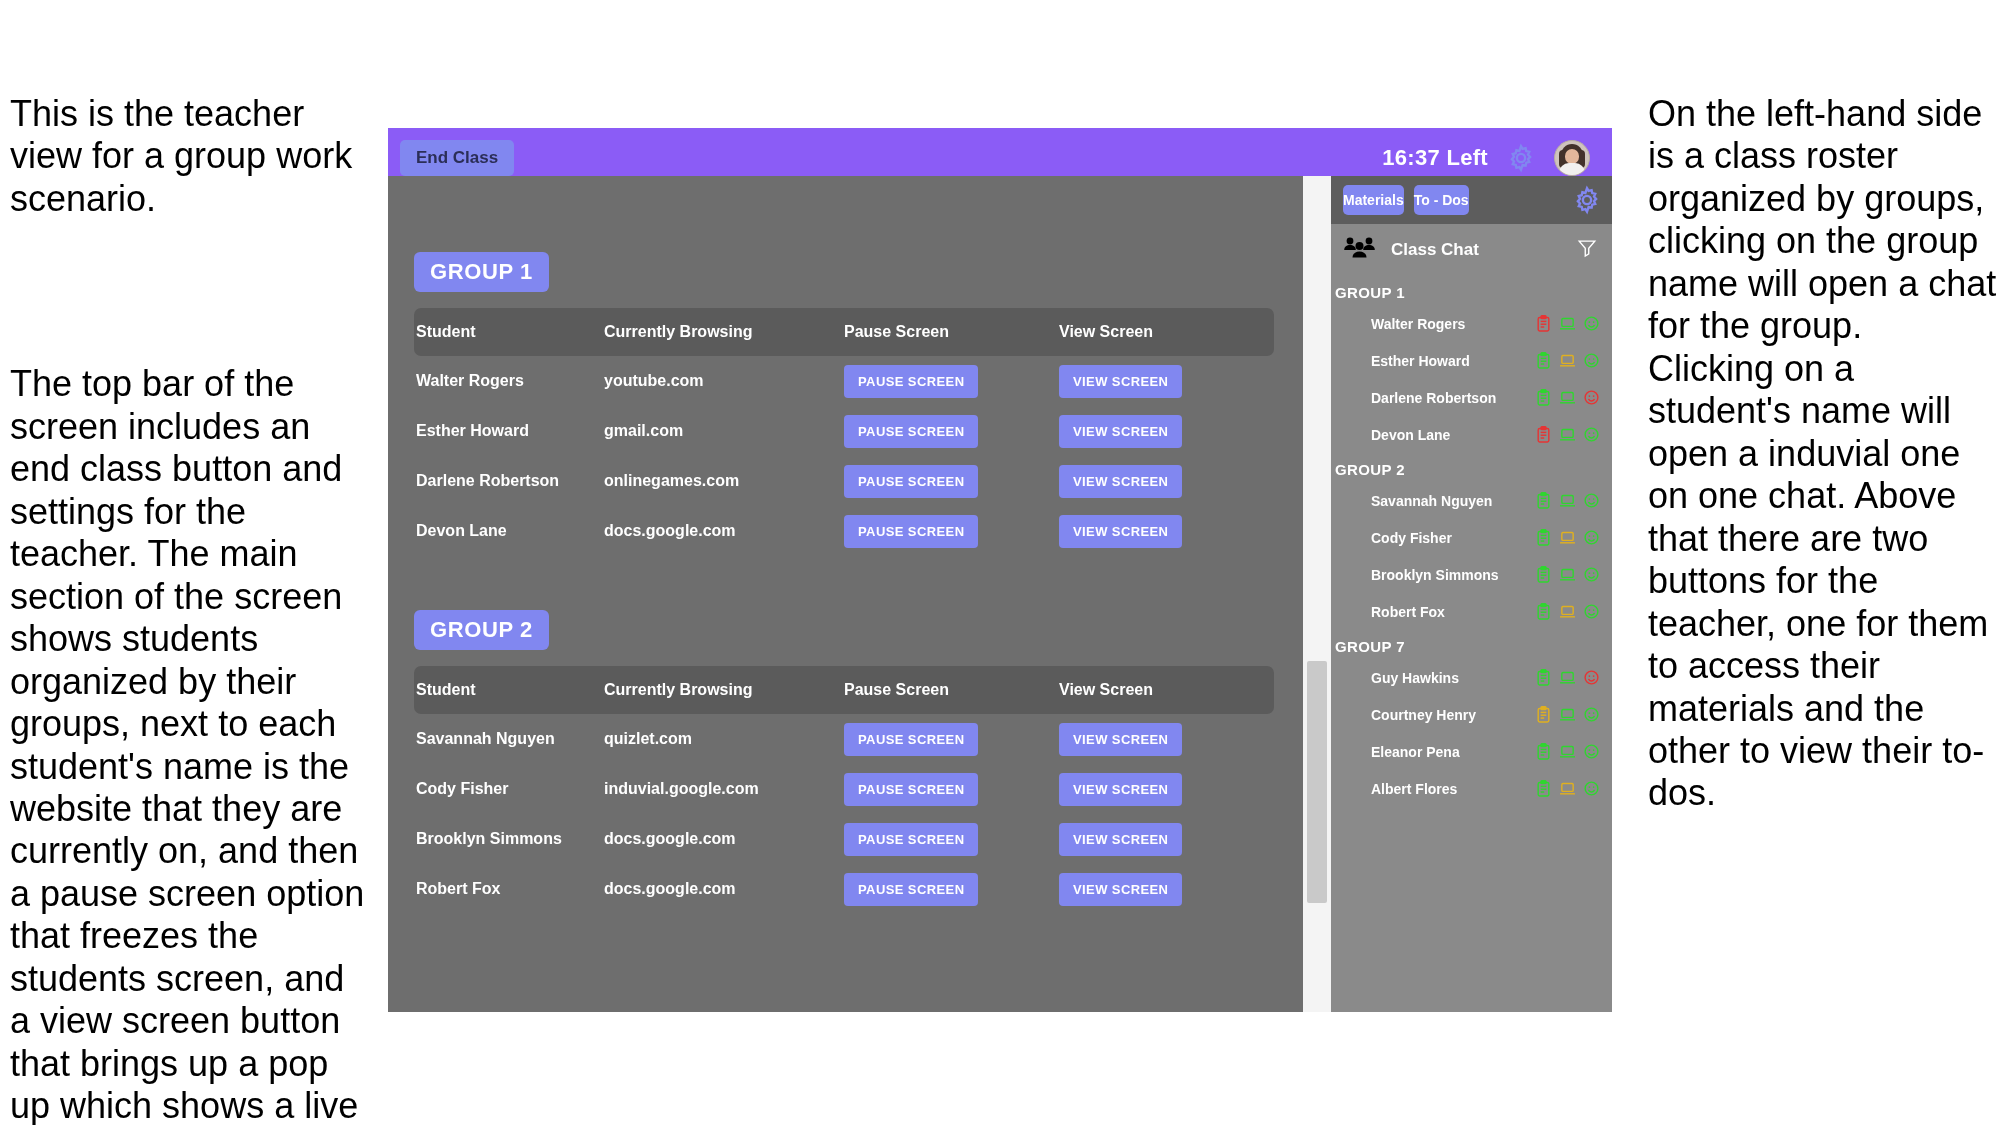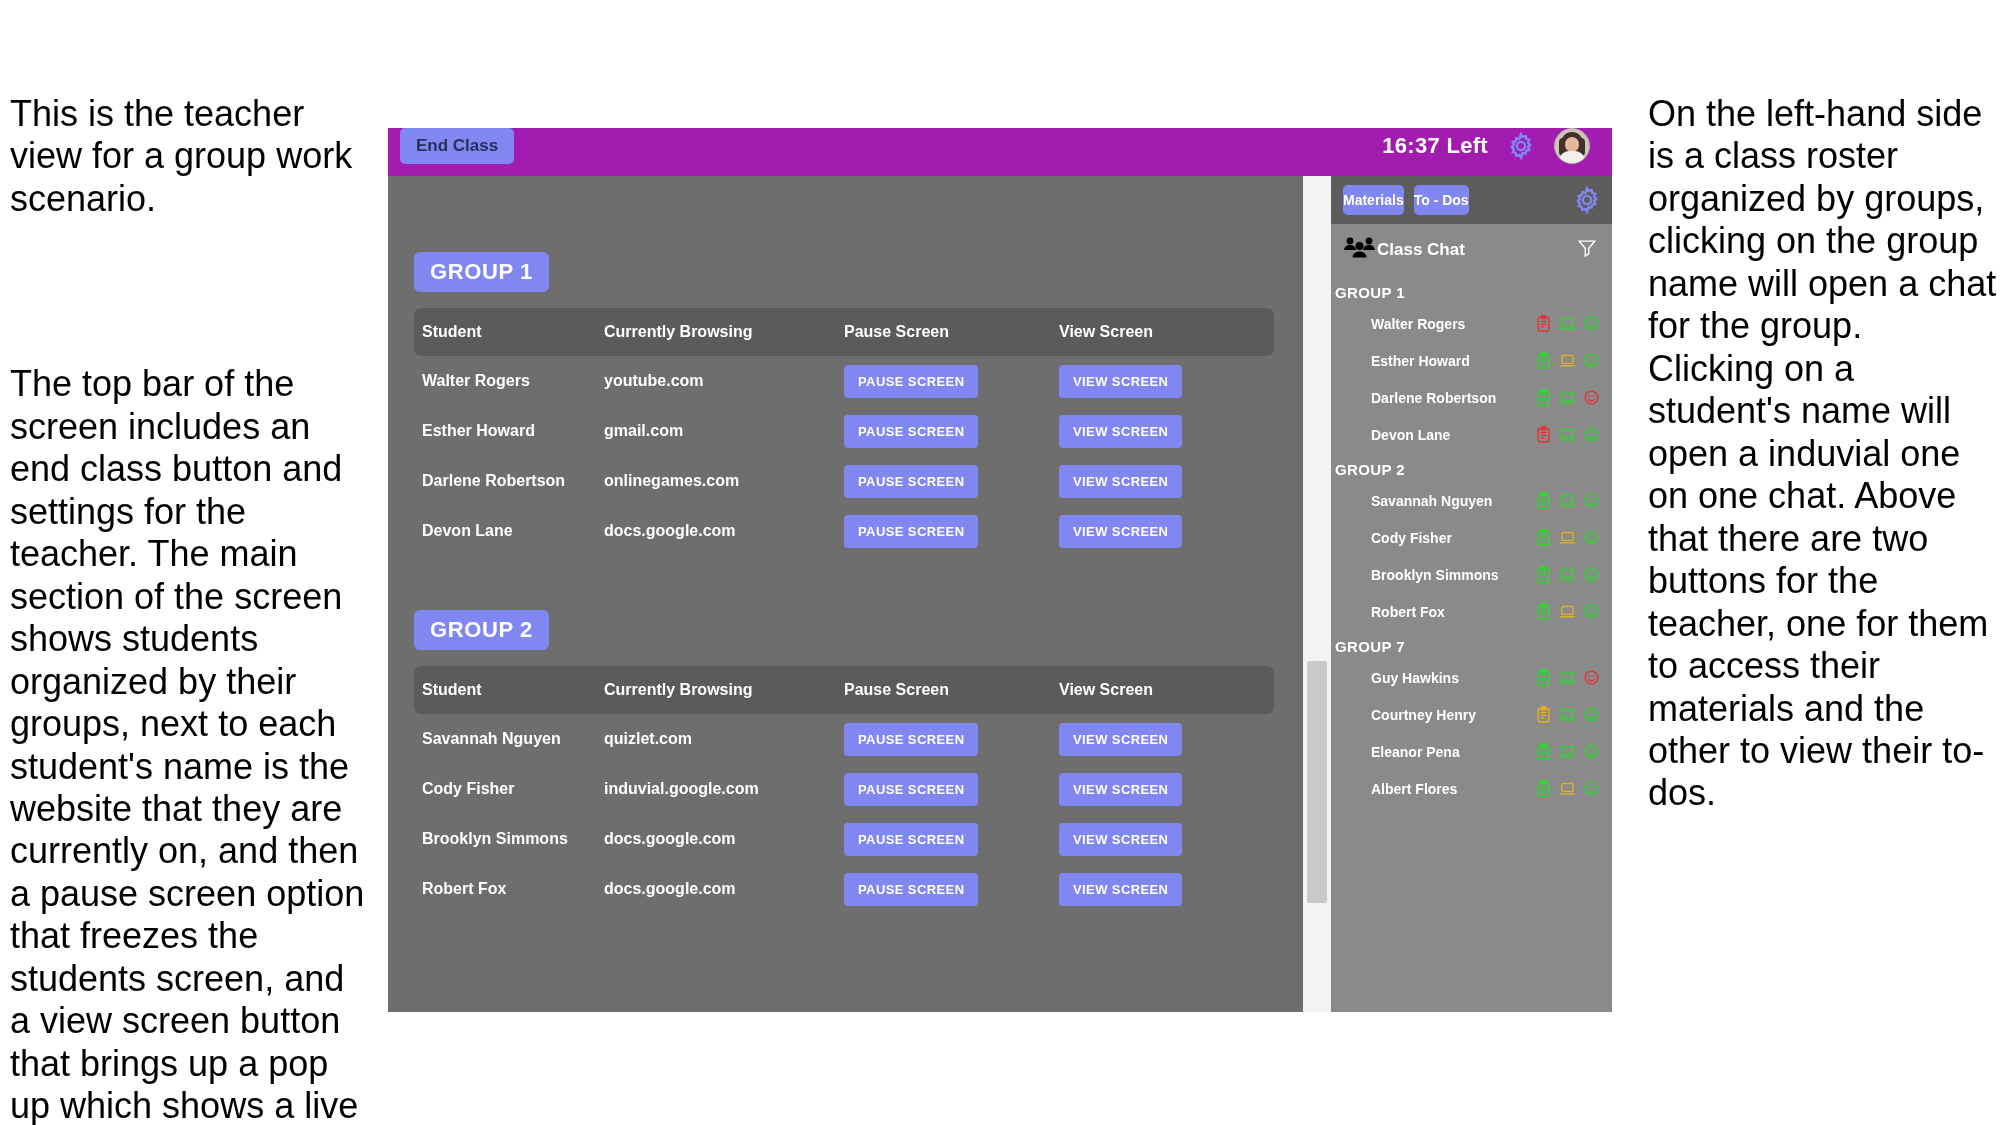--- a/index.html
+++ b/index.html
@@ -23,22 +23,22 @@
   #annot-right p{margin:0;}
 
   
   #app{
     position:absolute;left:388px;top:128px;width:1224px;height:884px;
   }
 
   
   #topbar{
     position:absolute;left:0;top:0;width:1224px;height:48px;
-    background:#a21caf;
-    display:flex;align-items:flex-start;
+    background:#8b5cf6;
+    display:flex;align-items:flex-end;
   }
   #end-class{
     margin-left:12px;
     background:#8187f0;color:#2b2e57;
     font-size:17px;font-weight:bold;
     border:none;border-radius:5px;
     padding:8px 16px;
     font-family:"Liberation Sans",sans-serif;
     cursor:pointer;
   }
@@ -74,21 +74,21 @@
   #grp1{top:76px;}
   #grp2{top:434px;}
   .tbl{margin-top:16px;width:860px;}
   .tbl-head{
     background:#5b5b5b;border-radius:7px;
     display:flex;align-items:center;height:48px;
   }
   .tbl-head .cell{color:#ffffff;font-size:16px;font-weight:bold;}
   .row{display:flex;align-items:center;height:50px;}
   .row .cell{color:#ffffff;font-size:16px;font-weight:bold;}
-  .c1{width:190px;padding-left:8px;box-sizing:border-box;}
+  .c1{width:190px;padding-left:2px;box-sizing:border-box;}
   .c2{width:240px;}
   .c3{width:215px;}
   .c4{width:200px;}
   .row .c1,.row .c2{font-weight:bold;}
   .act-btn{
     background:#8187f0;color:#ffffff;
     border:none;border-radius:4px;
     font-size:13px;font-weight:bold;letter-spacing:.4px;
     padding:9px 14px;cursor:pointer;
     font-family:"Liberation Sans",sans-serif;
@@ -120,21 +120,21 @@
     font-size:14px;font-weight:bold;
     padding:7px 0;cursor:pointer;
     font-family:"Liberation Sans",sans-serif;
   }
   #side-gear{margin-left:auto;margin-right:10px;}
   #side-gear svg{width:30px;height:30px;display:block;cursor:pointer;}
 
   #class-chat-row{
     height:52px;display:flex;align-items:center;padding:0 14px 0 12px;
   }
-  #class-chat-row .lbl{color:#ffffff;font-size:17px;font-weight:bold;}
+  #class-chat-row .lbl{color:#ffffff;font-size:17px;font-weight:bold;margin-left:14px;}
   #filter-icon{margin-left:auto;cursor:pointer;}
 
   .grp-label{
     color:#ffffff;font-size:15px;font-weight:bold;letter-spacing:.4px;
     padding:8px 0 4px 4px;cursor:pointer;
   }
   .stu-row{
     display:flex;align-items:center;height:37px;padding-left:40px;padding-right:12px;
     cursor:pointer;
   }

